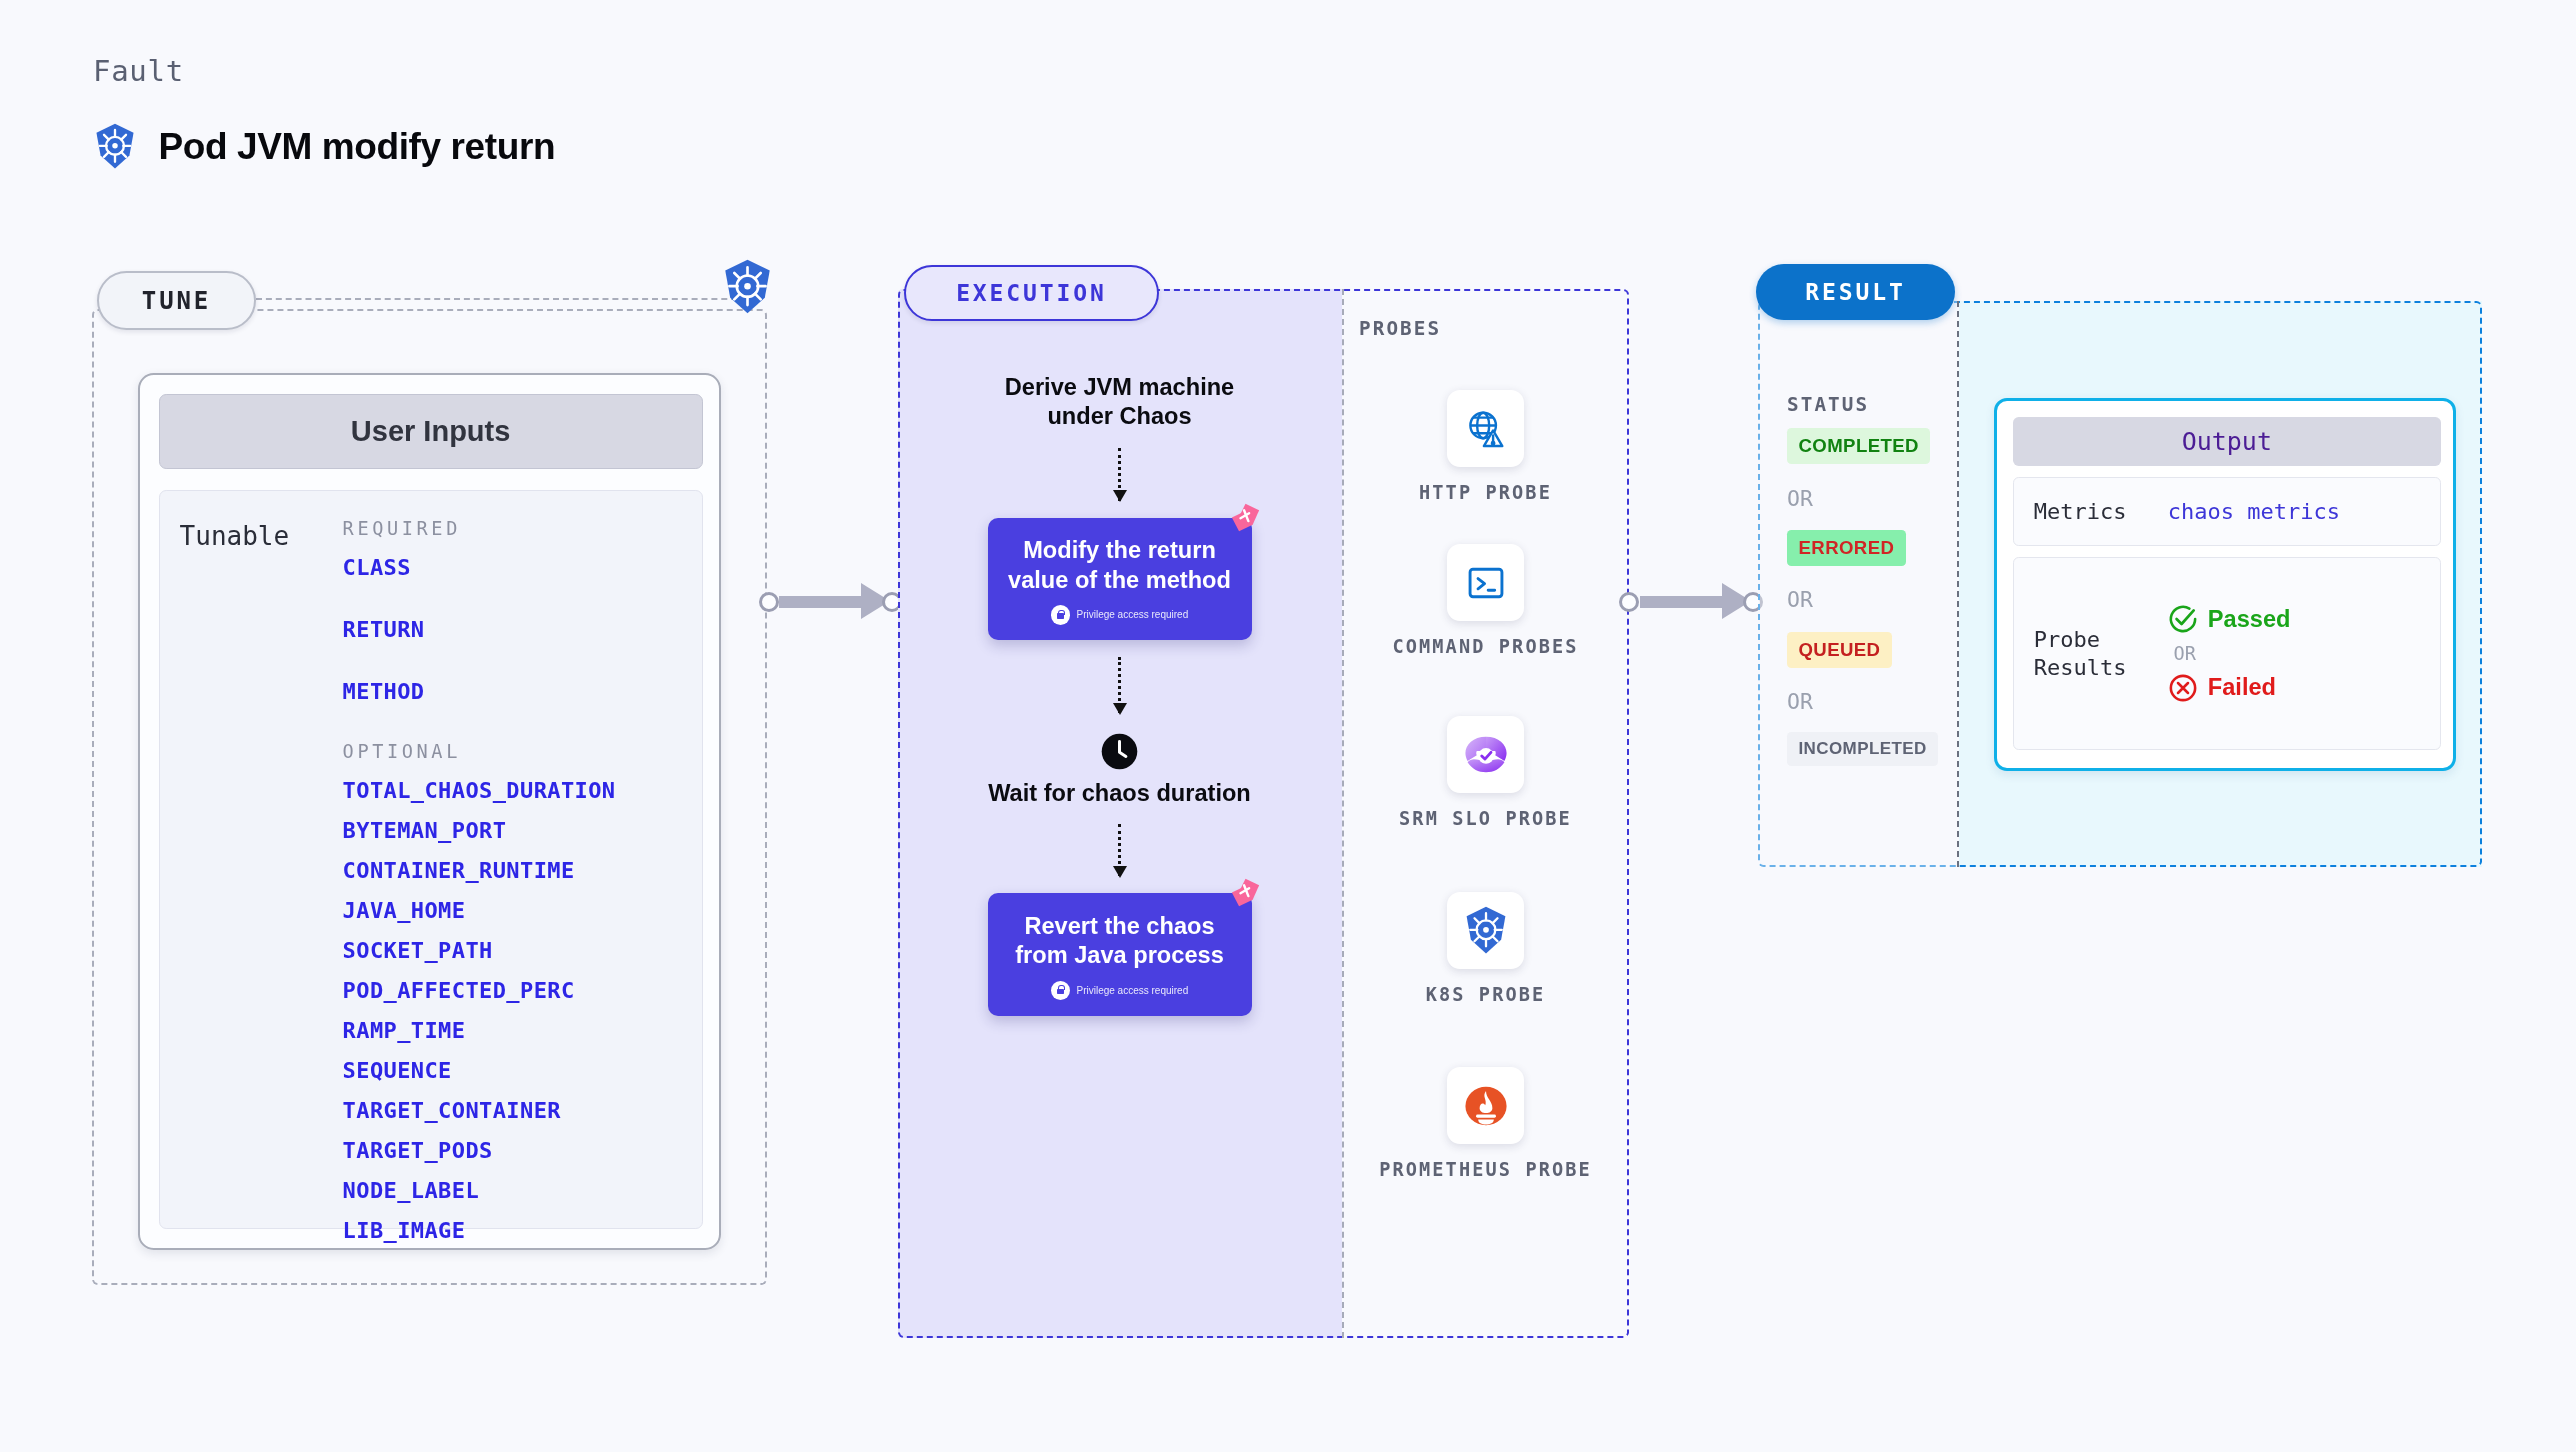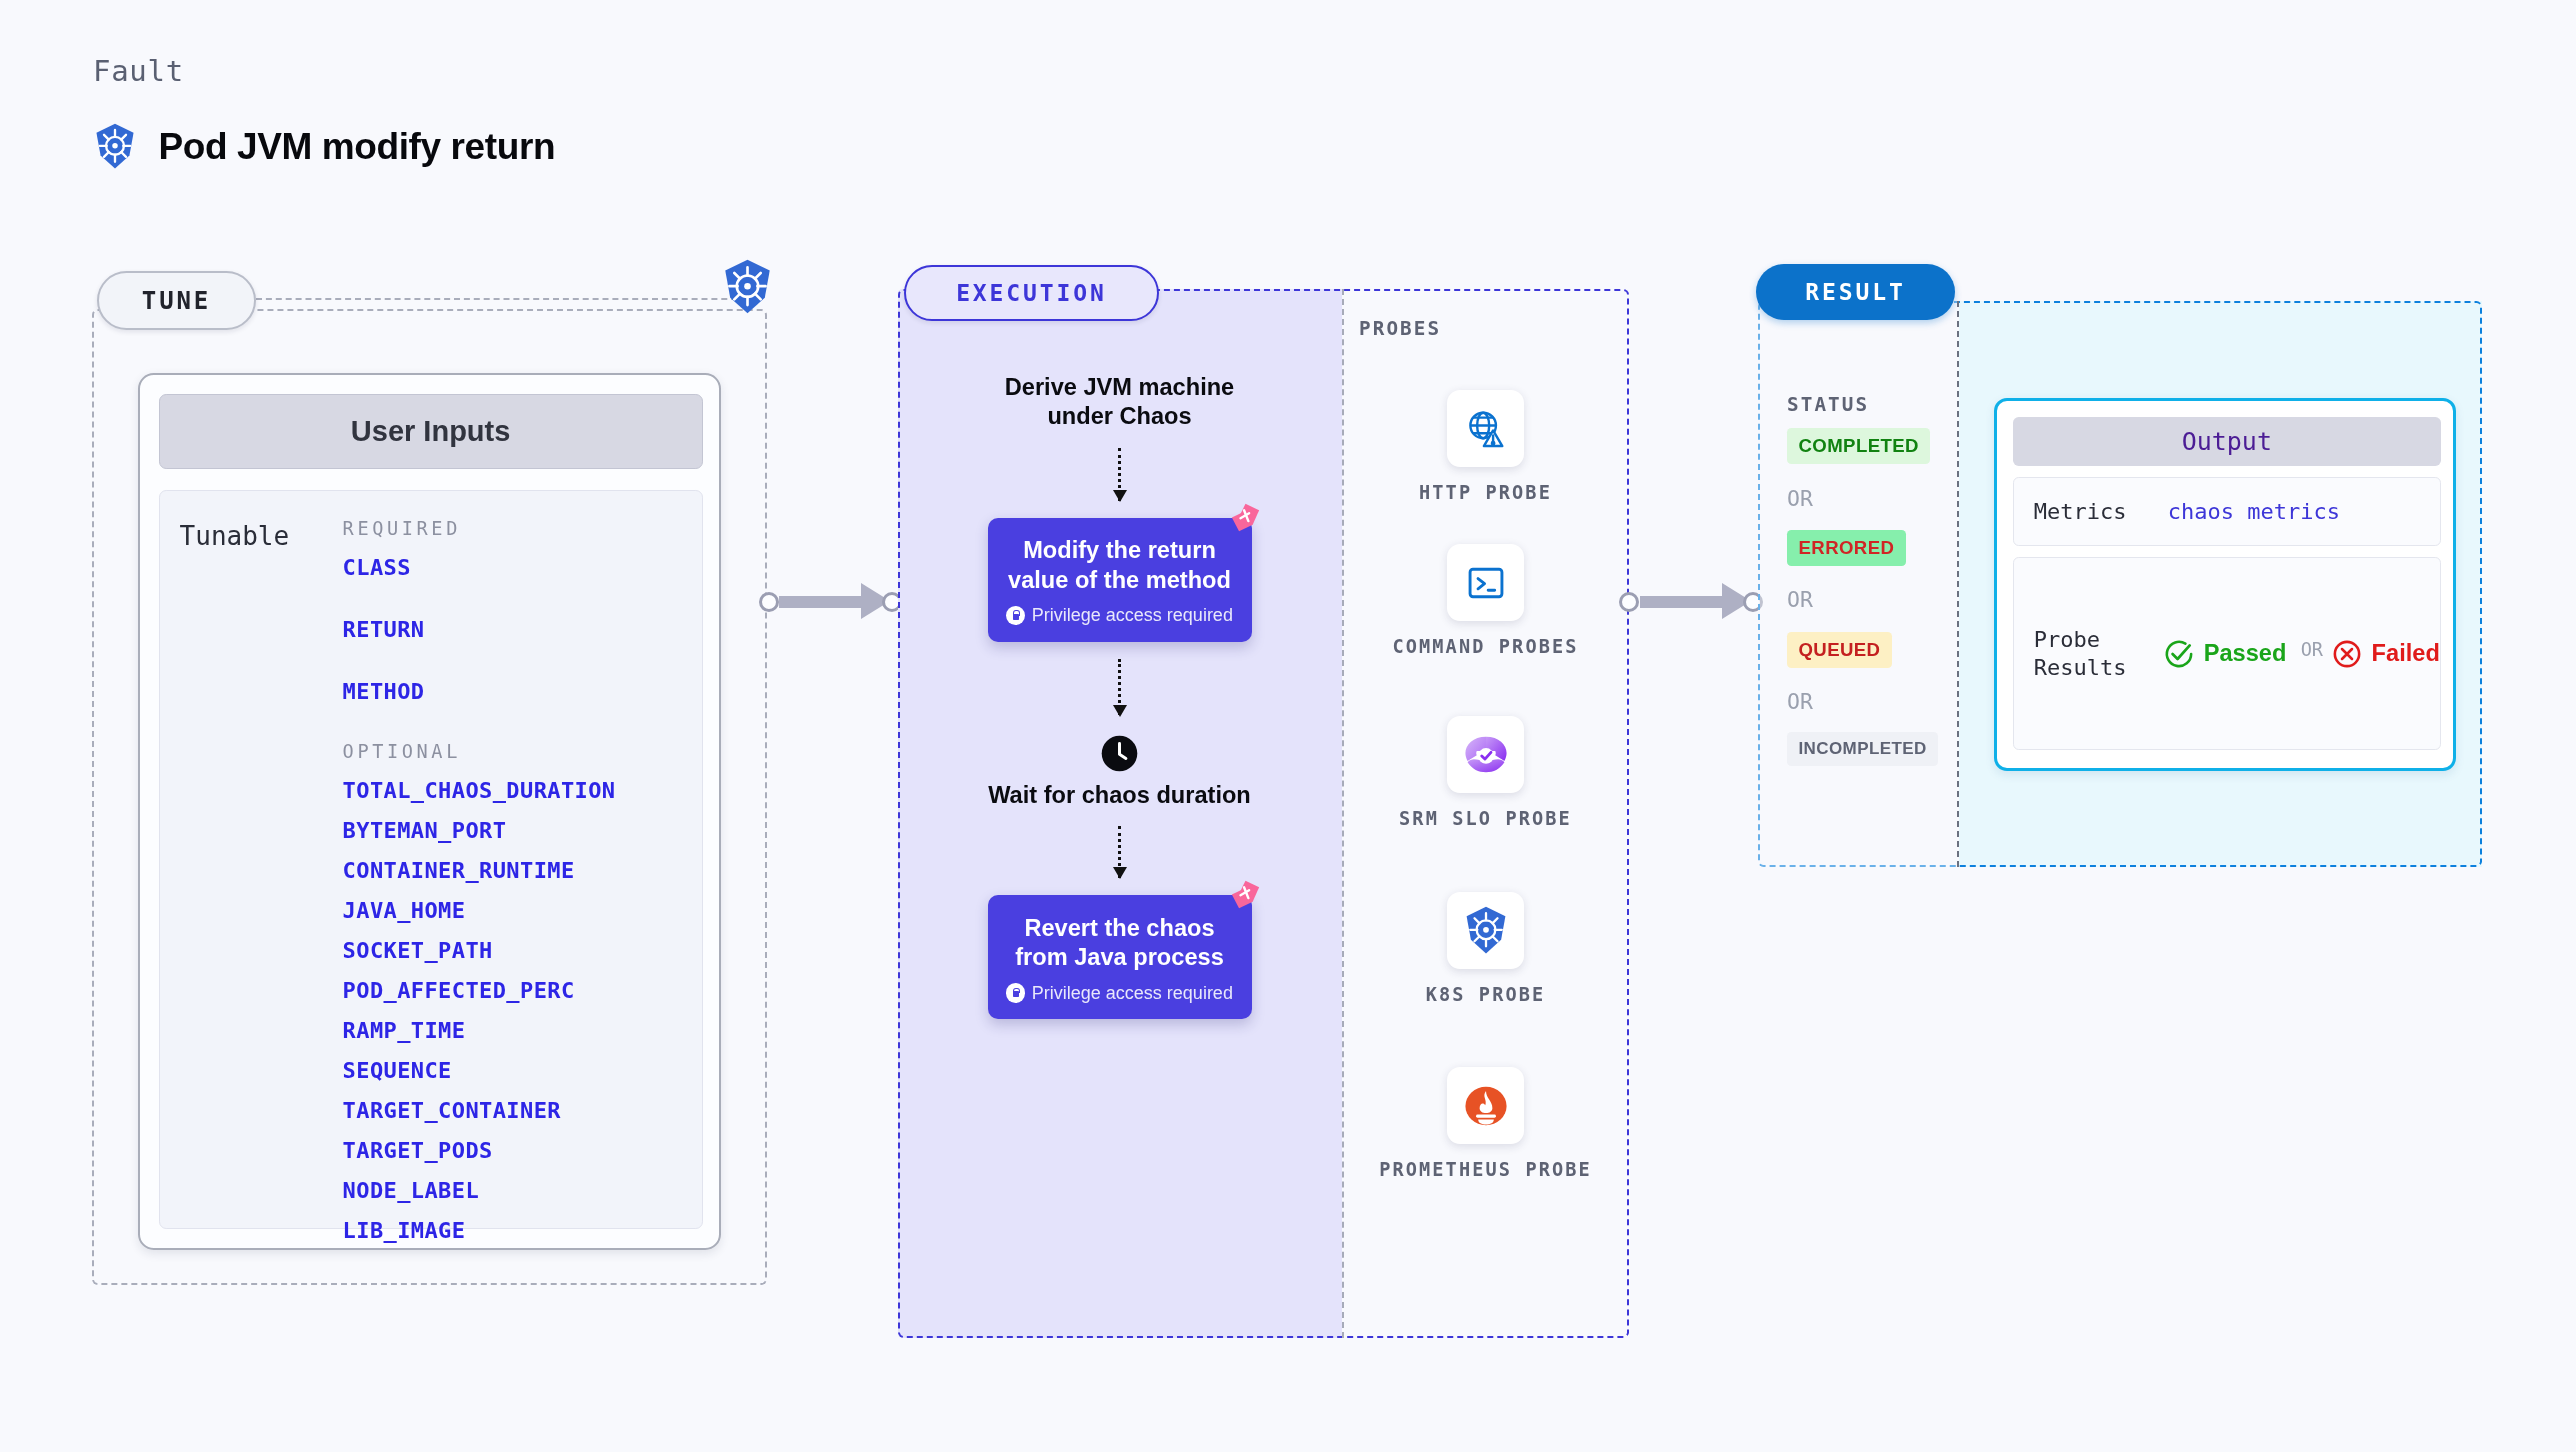--- a/index.html
+++ b/index.html
@@ -103,21 +103,21 @@
     border-left: 7.9px solid transparent; border-right: 7.9px solid transparent;
     border-top: 12px solid #111;
   }
   .purple-card {
     position: relative; width: 264px; margin: 0 auto;
     background: #4a3fe0; border-radius: 10px; padding: 18.6px 13px 15.8px;
     box-shadow: 0 5.7px 13px rgba(40,35,120,.22);
   }
   .purple-card .pc-title { font-size: 23.6px; font-weight: bold; color: #fff; line-height: 1.25; }
   .priv { display: flex; align-items: center; justify-content: center; gap: 6.4px; margin-top: 10px; }
-  .priv span { font-size: 18px; color: #e9e8fb; }
+  .priv span { font-size: 10px; color: #e9e8fb; }
   .lock {
     width: 19.3px; height: 19.3px; border-radius: 50%; background: #fff;
     display: flex; align-items: center; justify-content: center;
   }
   .lock i {
     display:block; width: 6.4px; height: 5.7px; background: #4a3fe0;
     border-radius: 0.7px; position: relative; margin-top: 2.1px;
   }
   .lock i::before {
     content:""; position:absolute; left: 0.7px; top: -3.6px; width: 5px; height: 4.3px;
@@ -181,21 +181,21 @@
   }
   #row-metrics { top: 76px; height: 69px; }
   #row-probe { top: 156px; height: 193px; }
   .out-key {
     font-family: "DejaVu Sans Mono", monospace; font-size: 22px;
     color: #2a2d38; width: 154px; padding-left: 20px; line-height: 1.25;
   }
   .out-val-link {
     font-family: "DejaVu Sans Mono", monospace; font-size: 22px; color: #3d36d8;
   }
-  .pr-stack { display: flex; gap: 8.6px; }
+  .pr-stack { display: flex; flex-direction: column; gap: 8.6px; }
   .pr-line { display: flex; align-items: center; gap: 10px; }
   .pr-line .txt { font-size: 23.6px; font-weight: bold; }
   .pr-or { font-family: "DejaVu Sans Mono", monospace; font-size: 18.6px; color: #9aa0ae; padding-left: 5.7px; }
 
   
   .conn { position: absolute; height: 0; }
   .conn .bar { position: absolute; top: -5.7px; height: 11.5px; background: #aeb0c4; }
   .conn .head {
     position: absolute; top: -18.6px;
     border-top: 18.6px solid transparent; border-bottom: 18.6px solid transparent;

